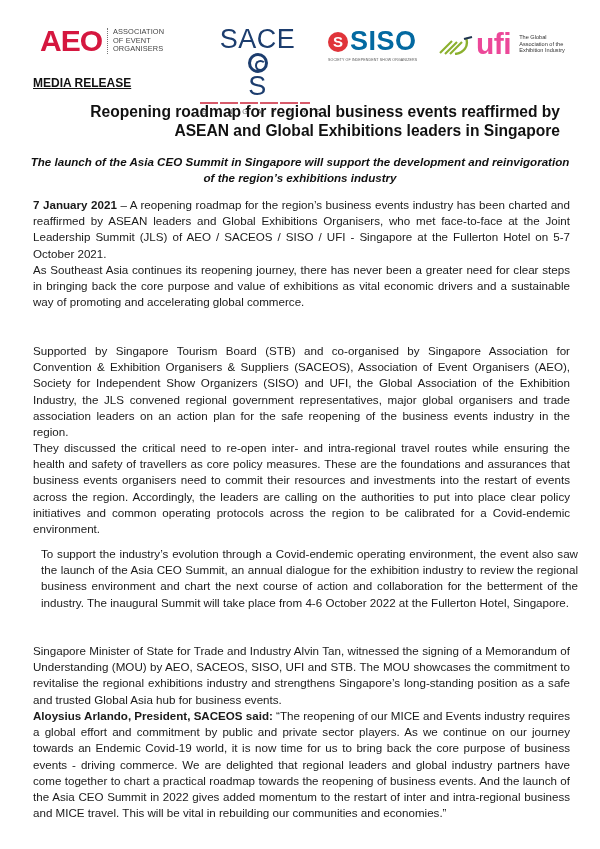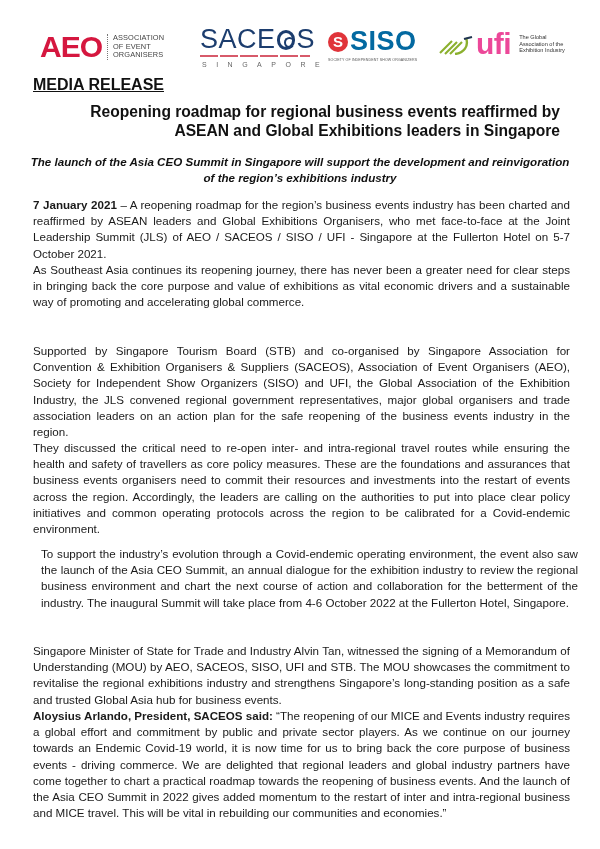--- a/index.html
+++ b/index.html
@@ -3,29 +3,29 @@
 <meta charset="utf-8">
 <style>
   html, body { margin: 0; padding: 0; background: #ffffff; }
   body { width: 600px; height: 849px; overflow: hidden; position: relative;
          font-family: "Liberation Sans", sans-serif; color: #1a1a1a; }
 
   
   .logos { position: absolute; top: 22px; left: 0; width: 600px; height: 48px; }
   .logo { position: absolute; }
 
-  .aeo { left: 40px; top: 10px; height: 30px; display: flex; align-items: center; }
+  .aeo { left: 40px; top: 4px; height: 30px; display: flex; align-items: center; }
   .aeo-mark { font-family: "Liberation Sans", sans-serif; font-weight: bold; font-size: 30px;
               color: #d5173f; letter-spacing: -1px; line-height: 30px; }
   .aeo-sep { width: 0; height: 26px; border-left: 1px dotted #777; margin: 0 5px 0 5px; }
   .aeo-text { font-size: 7.4px; line-height: 8.4px; color: #444; letter-spacing: 0.1px; }
 
   .saceos { left: 200px; top: 4px; width: 115px; }
   .saceos-mark { font-size: 27px; color: #1c3d6e; letter-spacing: 0.5px; line-height: 27px;
-                 display: flex; align-items: center; }
+                 display: flex; align-items: center; flex-direction: column; }
   .saceos-o { display: inline-block; width: 20px; height: 20px; border-radius: 50%;
               border: 3px solid #1c3d6e; box-sizing: border-box; margin: 0 1px; position: relative; }
   .saceos-o::after { content: ""; position: absolute; left: 4px; top: 4px; width: 7px; height: 7px;
               border-radius: 50%; border: 2px solid #1c3d6e; border-right-color: transparent; }
   .saceos-tag { height: 2px; width: 110px; background: repeating-linear-gradient(90deg, #d75a6a 0 18px, #fff 18px 20px); margin-top: 2px; }
   .saceos-sub { font-size: 7px; letter-spacing: 9.5px; color: #666; margin-top: 4px; padding-left: 2px; }
 
   .siso { left: 328px; top: 6px; width: 108px; }
   .siso-row { display: flex; align-items: center; }
   .siso-circle { width: 20px; height: 20px; border-radius: 50%; background: #e0343a; position: relative; margin-right: 2px; }
@@ -33,21 +33,21 @@
               color: #fff; font-weight: bold; font-size: 15px; line-height: 20px; text-align: center; }
   .siso-mark { font-weight: bold; font-size: 27px; color: #0369a1; line-height: 27px; letter-spacing: 0.5px; }
   .siso-sub { font-size: 3.6px; color: #555; margin-top: 3px; white-space: nowrap; letter-spacing: 0.1px; }
 
   .ufi { left: 438px; top: 8px; width: 160px; display: flex; align-items: center; }
   .ufi-swoosh { width: 36px; height: 22px; margin-right: 2px; }
   .ufi-mark { font-weight: bold; font-size: 30px; color: #ec4899; line-height: 28px; letter-spacing: -0.5px; }
   .ufi-text { font-size: 5.6px; line-height: 6.6px; color: #333; margin-left: 8px; }
 
   
-  .media-release { position: absolute; left: 33px; top: 76px; font-weight: bold; font-size: 16px;
+  .media-release { position: absolute; left: 33px; top: 76px; font-weight: bold; font-size: 12px;
                    text-decoration: underline; color: #111; }
   .headline { position: absolute; left: 40px; top: 102px; width: 520px; text-align: right;
               font-weight: bold; font-size: 15.6px; line-height: 19px; color: #111; }
   .subhead { position: absolute; left: 30px; top: 154px; width: 540px; text-align: center;
              font-weight: bold; font-style: italic; font-size: 11.6px; line-height: 16px; color: #111; }
 
   .para { position: absolute; left: 33px; width: 537px; font-size: 11.6px; line-height: 16.2px;
           color: #1a1a1a; text-align: justify; margin: 0; }
   .para b { font-weight: bold; }
   .p1 { top: 197px; }

